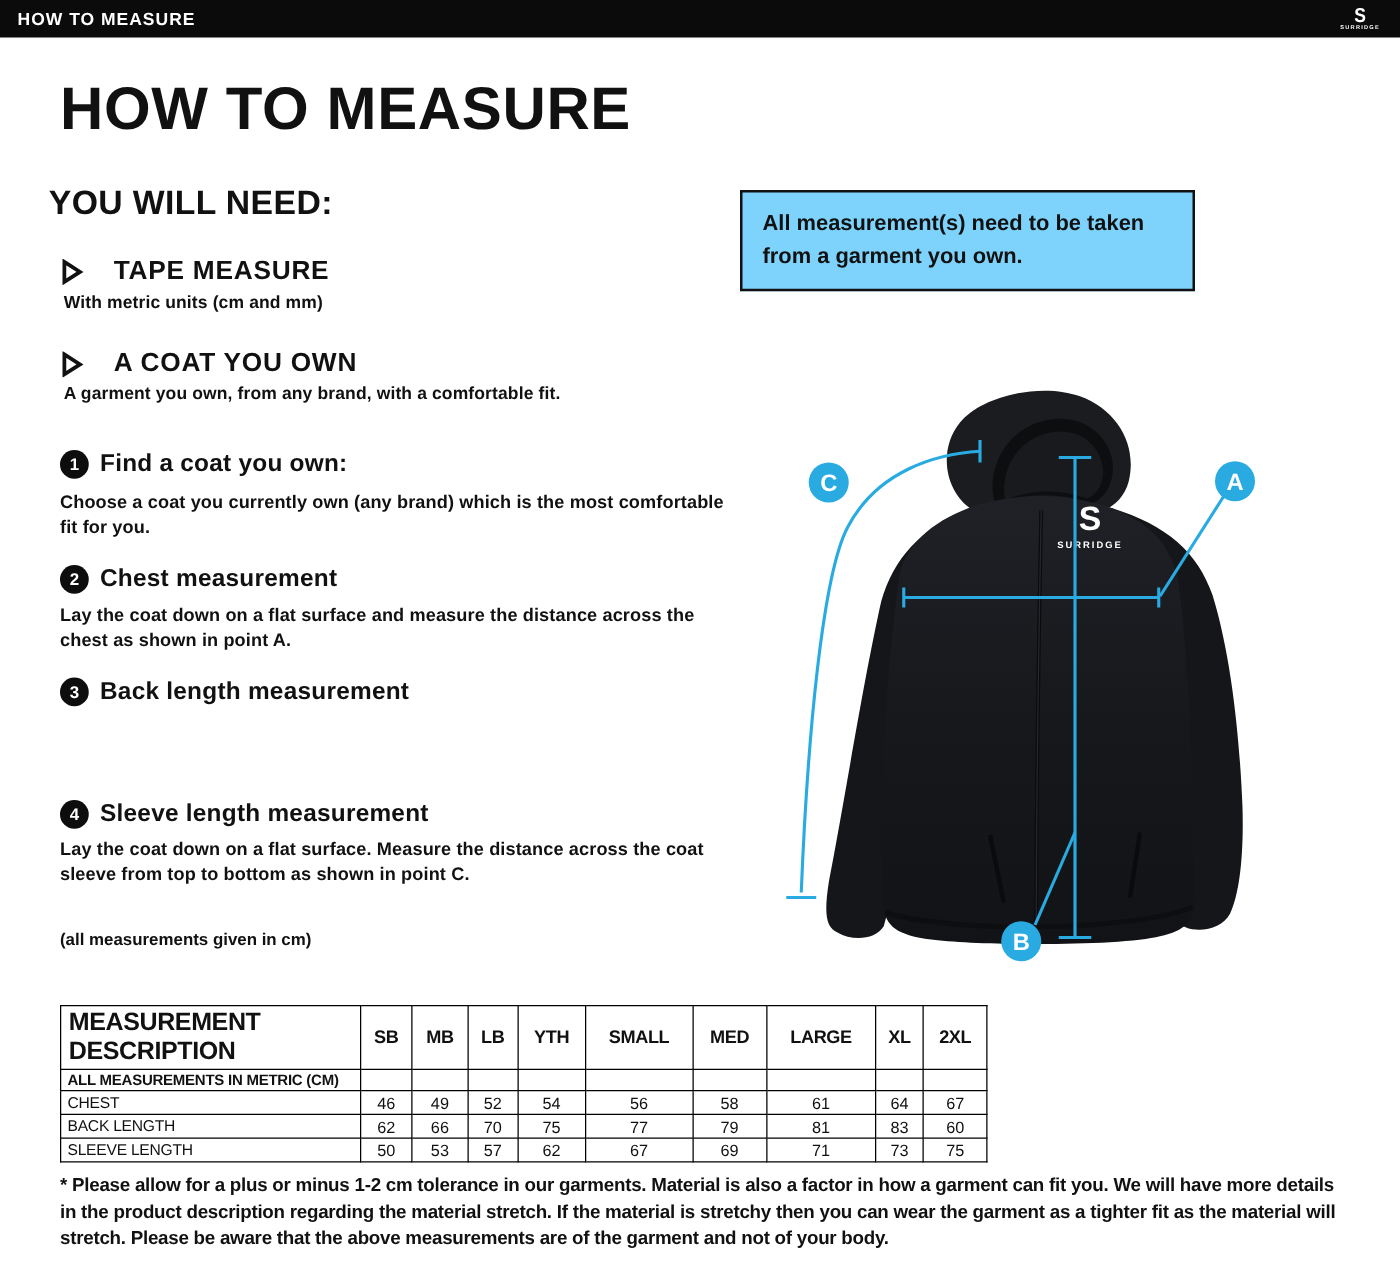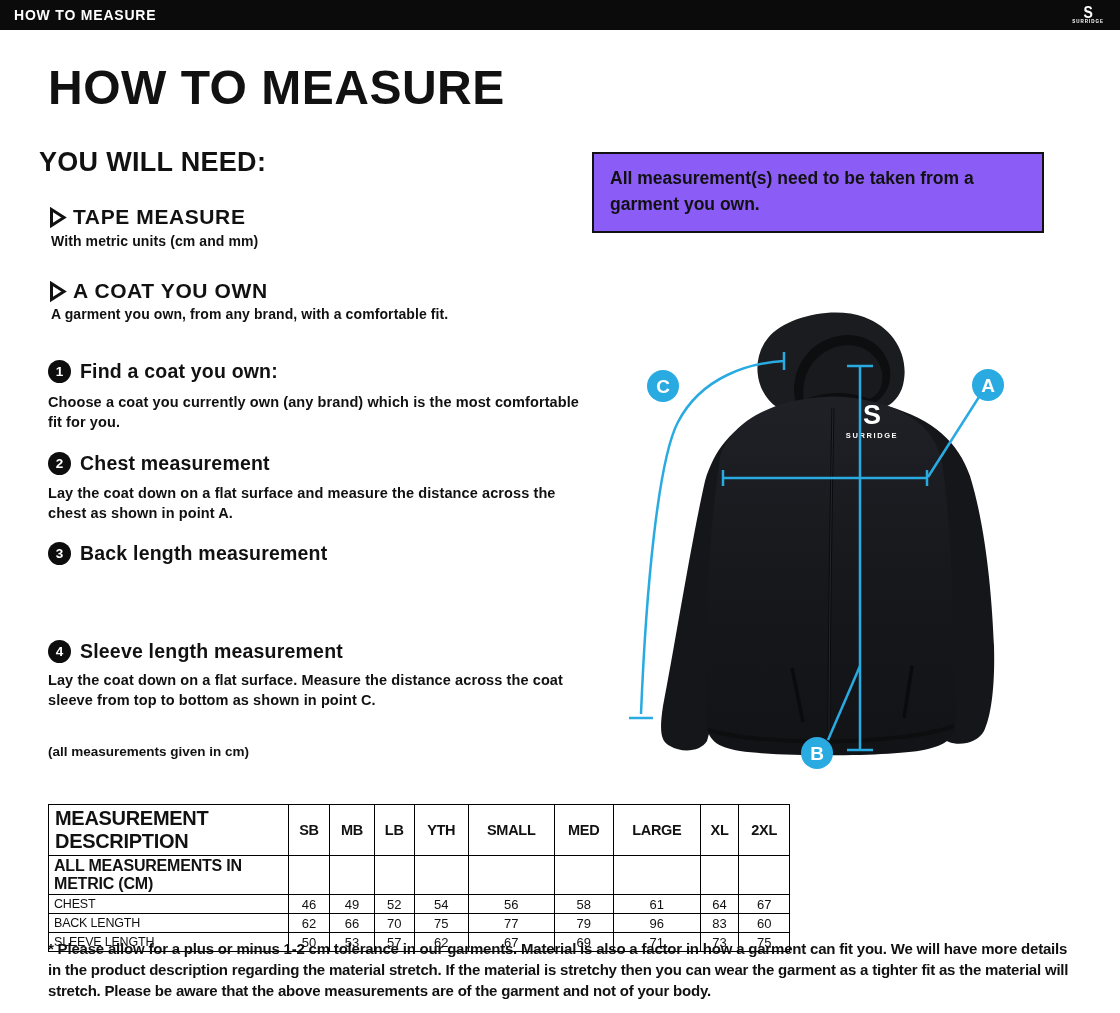--- a/index.html
+++ b/index.html
@@ -14,50 +14,50 @@
   .topbar-title{ color:#fff; font-size:14px; font-weight:bold; letter-spacing:.8px; }
   .topbar-logo{ display:flex; flex-direction:column; align-items:center; line-height:1; padding-right:2px; }
   .topbar-logo .s{ color:#fff; font-weight:bold; font-size:14px; transform:scaleY(1.15); }
   .topbar-logo .brand{ color:#fff; font-size:4.5px; letter-spacing:1px; margin-top:1px; font-weight:bold; }
 
   
   .h1{ position:absolute; left:48px; top:60px; font-size:48px; font-weight:bold; letter-spacing:.5px; }
   .h2{ position:absolute; left:39px; top:147px; font-size:27px; font-weight:bold; letter-spacing:.3px; }
 
   
-  .need{ position:absolute; left:49px; display:flex; align-items:center; gap:6px; }
+  .need{ position:absolute; left:49px; display:flex; align-items:center; gap:24px; }
   .need .title{ font-size:21px; font-weight:bold; letter-spacing:.6px; }
   .need-sub{ position:absolute; left:51px; font-size:14px; font-weight:bold; letter-spacing:.1px; }
 
   
   .step-head{ position:absolute; left:48px; display:flex; align-items:center; gap:9px; }
   .step-num{ width:23px; height:23px; border-radius:50%; background:#0d0d0d; color:#fff;
              display:flex; align-items:center; justify-content:center; font-size:13.5px; font-weight:bold; flex:none; }
   .step-title{ font-size:19.5px; font-weight:bold; letter-spacing:.2px; }
   .step-body{ position:absolute; left:48px; width:540px; font-size:14.5px; font-weight:bold; line-height:20px; letter-spacing:.1px; }
 
   
-  .note-box{ position:absolute; left:592px; top:152px; width:452px; height:81px; border:2.5px solid #111;
-             padding:11px 16px; font-size:17.5px; font-weight:bold; line-height:26px; background:#8b5cf6; }
+  .note-box{ position:absolute; left:592px; top:152px; width:364px; height:81px; border:2.5px solid #111;
+             padding:11px 16px; font-size:17.5px; font-weight:bold; line-height:26px; background:#7dd3fc; }
 
   
   .diagram{ position:absolute; left:600px; top:290px; width:520px; height:500px; }
 
   
   .sc-head{ position:absolute; left:48px; top:744px; display:flex; align-items:baseline; gap:8px; }
   .sc-title{ font-size:29px; font-weight:bold; letter-spacing:.5px; }
   .sc-sub{ font-size:13.5px; font-weight:bold; }
 
   
   .size-table{ position:absolute; left:48px; top:804px; width:742px; border-collapse:collapse;
                font-family:"Liberation Sans", sans-serif; }
   .size-table th, .size-table td{ border:1.5px solid #000; text-align:center; }
   .size-table thead th{ font-size:14.5px; font-weight:bold; letter-spacing:-.3px; height:31px; padding:2px 3px; }
   .size-table thead th.desc{ text-align:left; padding-left:6px; font-size:20px; width:240px; }
-  .size-table .subrow td{ height:17px; font-size:16px; font-weight:bold; text-align:left; padding-left:5px; letter-spacing:-.2px; }
+  .size-table .subrow td{ height:17px; font-size:12px; font-weight:bold; text-align:left; padding-left:5px; letter-spacing:-.2px; }
   .size-table tbody td{ height:19px; font-size:13px; padding:1px 3px; }
   .size-table tbody td.lbl{ text-align:left; padding-left:5px; font-size:12.5px; letter-spacing:-.2px; }
 
   
   .footnote{ position:absolute; left:48px; top:938px; width:1036px; font-size:15px; font-weight:bold;
              line-height:21px; letter-spacing:-.2px; }
 
   svg text{ font-family:"Liberation Sans", sans-serif; }
 </style>
 </head>
@@ -221,21 +221,21 @@
           <td>67</td>
         </tr>
         <tr>
           <td class="lbl">BACK LENGTH</td>
           <td>62</td>
           <td>66</td>
           <td>70</td>
           <td>75</td>
           <td>77</td>
           <td>79</td>
-          <td>96</td>
+          <td>81</td>
           <td>83</td>
           <td>60</td>
         </tr>
         <tr>
           <td class="lbl">SLEEVE LENGTH</td>
           <td>50</td>
           <td>53</td>
           <td>57</td>
           <td>62</td>
           <td>67</td>

